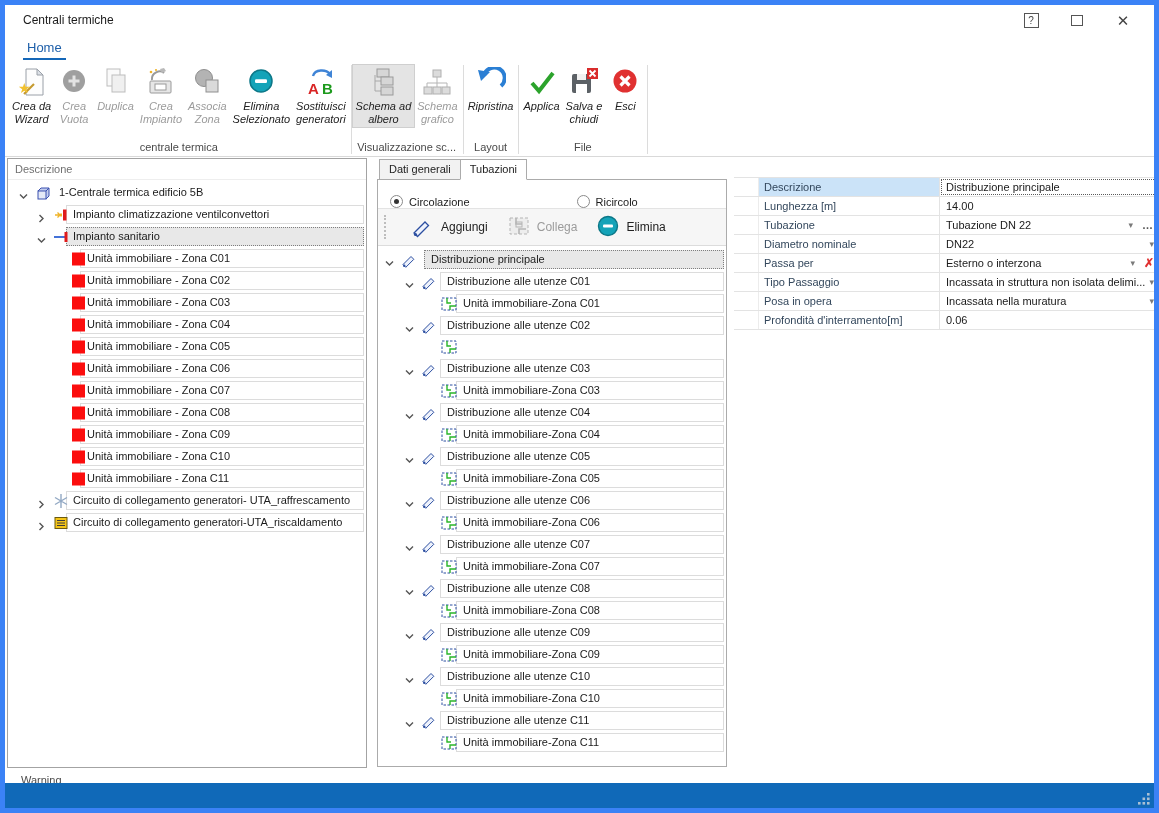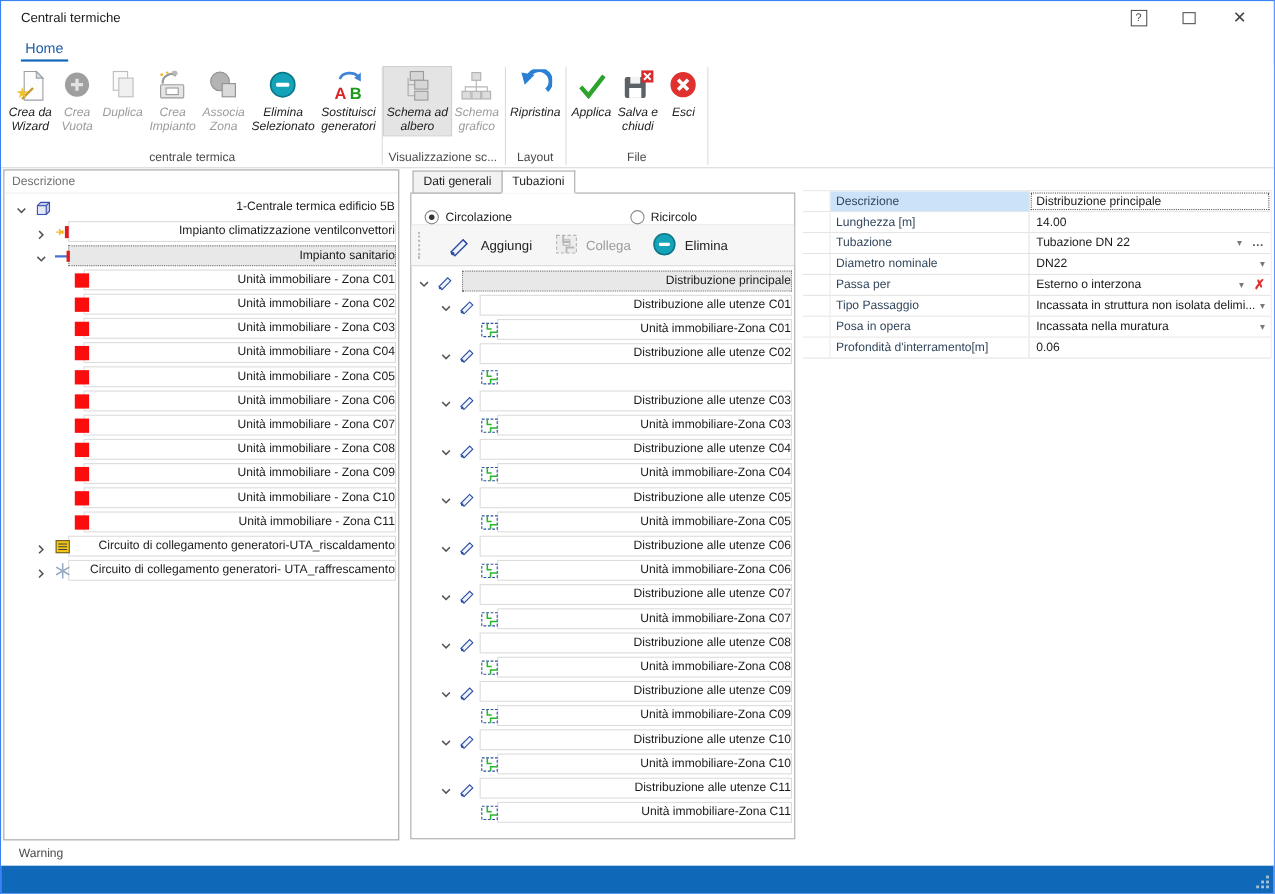--- a/index.html
+++ b/index.html
@@ -1,20 +1,20 @@
 <!DOCTYPE html>
 <html><head>
 <meta charset="utf-8">
 <style>
   * { box-sizing: border-box; margin: 0; padding: 0; }
   html,body { background:#e9e9e9; }
   body { font-family:"Liberation Sans", sans-serif; }
 
   .window { position:relative; width:1159px; height:813px; background:#fff;
-            border:1px solid #3b82f6; overflow:hidden; }
+            border:5px solid #3b82f6; overflow:hidden; }
 
   
   .titlebar { position:absolute; top:0; left:0; right:0; height:30px; }
   .title-text { position:absolute; left:18px; top:8px; font-size:12px; color:#1b1b1b; }
   .tb-buttons { position:absolute; right:8px; top:0; height:30px; display:flex; align-items:center; }
   .tb-btn { width:46px; height:28px; display:flex; align-items:center; justify-content:center; color:#444; }
   .help-glyph { width:15px; height:15px; border:1px solid #555; font-size:10px; line-height:13px; text-align:center; color:#444; }
   .max-glyph { width:12px; height:11px; border:1px solid #555; }
   .close-glyph { font-size:15px; color:#444; line-height:15px; }
 
@@ -35,21 +35,21 @@
   .rbtn .rlabel { white-space:pre-line; line-height:13px; margin-top:3px;font-style:italic; }
   .rbtn.disabled { color:#9b9b9b; }
   .rbtn.pressed { background:#e4e4e4; outline:1px solid #cfcfcf; }
 
   
   .left-panel { position:absolute; left:2px; top:153px; width:360px; height:610px;
                 border:1px solid #a3a3a3; background:#fff; overflow:hidden; }
   .panel-header { height:21px; line-height:21px; padding-left:7px; font-size:11px; color:#707070;
                   border-bottom:1px solid #eeeeee; }
   .tree { padding-top:2px; }
-  .trow { position:relative; height:21px;text-align:right; }
+  .trow { position:relative; height:21px; }
   .expander { position:absolute; top:5px; width:11px; height:11px; }
   .nicon { position:absolute; top:2px; width:16px; height:16px; }
   .tbox { margin-right:2px; margin-top:1px; height:19px; line-height:17px; border:1px solid #dcdcdc;
           padding-left:6px; font-size:11px; color:#1b1b1b; background:#fff;
           white-space:nowrap; overflow:hidden; }
   .tbox.sel { background:#e8e8e8; border:1px dotted #7e7e7e; }
   .tbox.nobox { border-color:transparent; }
 
   .mid-panel { position:absolute; left:372px; top:153px; width:350px; height:610px; }
   .midtabs { position:relative; z-index:2; height:21px; display:flex; padding-left:2px; margin-top:1px; }
@@ -388,33 +388,33 @@
           <span class="nicon" style="left:63px"><svg width="16" height="16">
               <rect x="1" y="1.5" width="13" height="13" fill="#fb0d0d"></rect>
             </svg></span>
           <div class="tbox" style="margin-left:72px">Unità immobiliare - Zona C11</div>
         </div>
         <div class="trow">
           <span class="expander" style="left:28px"><svg width="11" height="11">
               <path d="M3.5 2 L7 5.5 L3.5 9" fill="none" stroke="#555" stroke-width="1.4"></path>
             </svg></span>
           <span class="nicon" style="left:45px"><svg width="16" height="16">
+              <path d="M8 1 v14 M2 4.5 l12 7 M14 4.5 l-12 7" stroke="#93a9c4" stroke-width="1.4"></path>
+            </svg></span>
+          <div class="tbox" style="margin-left:58px">Circuito di collegamento generatori- UTA_raffrescamento</div>
+        </div>
+        <div class="trow">
+          <span class="expander" style="left:28px"><svg width="11" height="11">
+              <path d="M3.5 2 L7 5.5 L3.5 9" fill="none" stroke="#555" stroke-width="1.4"></path>
+            </svg></span>
+          <span class="nicon" style="left:45px"><svg width="16" height="16">
               <rect x="2" y="2.5" width="12" height="11" fill="#f5c518" stroke="#6a5a10"></rect>
               <path d="M4 5.5 h8 M4 8 h8 M4 10.5 h8" stroke="#3c3c3c"></path>
             </svg></span>
           <div class="tbox" style="margin-left:58px">Circuito di collegamento generatori-UTA_riscaldamento</div>
-        </div>
-        <div class="trow">
-          <span class="expander" style="left:28px"><svg width="11" height="11">
-              <path d="M3.5 2 L7 5.5 L3.5 9" fill="none" stroke="#555" stroke-width="1.4"></path>
-            </svg></span>
-          <span class="nicon" style="left:45px"><svg width="16" height="16">
-              <path d="M8 1 v14 M2 4.5 l12 7 M14 4.5 l-12 7" stroke="#93a9c4" stroke-width="1.4"></path>
-            </svg></span>
-          <div class="tbox" style="margin-left:58px">Circuito di collegamento generatori- UTA_raffrescamento</div>
         </div>
       </div>
   </div>
 
   <div class="mid-panel">
     <div class="midtabs">
       <div class="midtab">Dati generali</div>
       <div class="midtab active">Tubazioni</div>
     </div>
     <div class="mid-content">

